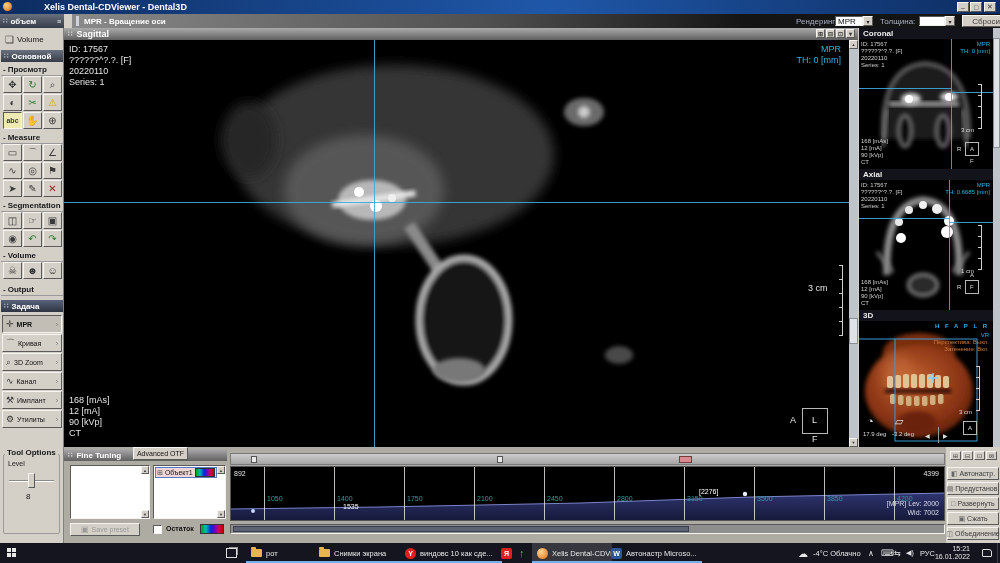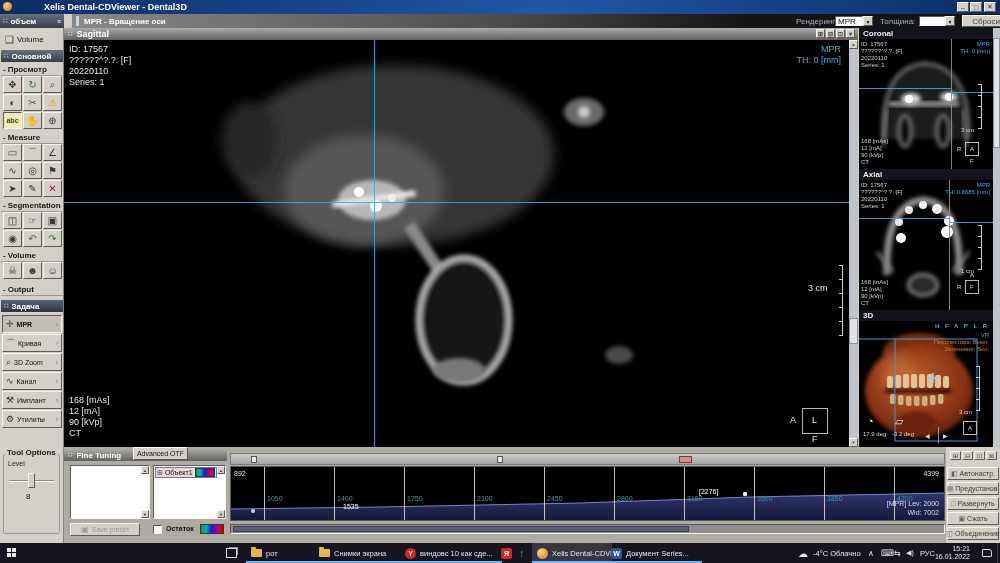--- a/index.html
+++ b/index.html
@@ -546,21 +546,21 @@
     </div>
     <div class="tb-app" style="left:514px;width:18px;">
       <span style="color:#3fc03f;font-size:11px;font-weight:bold;">↑</span>
     </div>
     <div class="tb-app tb-underline" style="left:532px;width:70px;background:rgba(255,255,255,.14);">
       <span style="flex:0 0 auto;width:11px;height:11px;border-radius:50%;background:radial-gradient(circle at 35% 35%,#ffd890,#e06a18);"></span>
       <span>Xelis Dental-CDVie...</span>
     </div>
     <div class="tb-app tb-underline" style="left:606px;width:86px;">
       <span style="flex:0 0 auto;width:11px;height:11px;border-radius:2px;background:#2b579a;color:#fff;font-size:7px;font-weight:bold;display:flex;align-items:center;justify-content:center;">W</span>
-      <span>Документ Series...</span>
+      <span>Автонастр Microso...</span>
     </div>
 
     <span class="tray-icn abs" style="left:798px;top:5px;font-size:10px;">☁</span>
     <span class="abs" style="left:813px;top:6px;font-size:7.5px;color:#e8e8e8;">-4°C Облачно</span>
     <span class="tray-icn abs" style="left:868px;top:6px;font-size:8px;">∧</span>
     <span class="tray-icn abs" style="left:881px;top:5px;font-size:9px;">⌨</span>
     <span class="tray-icn abs" style="left:894px;top:6px;font-size:8px;">⇆</span>
     <span class="tray-icn abs" style="left:906px;top:6px;font-size:7px;">◀)</span>
     <span class="abs" style="left:920px;top:6px;font-size:7.5px;color:#e8e8e8;">РУС</span>
     <span class="abs" style="left:940px;top:2px;width:30px;text-align:right;font-size:7px;color:#e8e8e8;">15:21</span>

